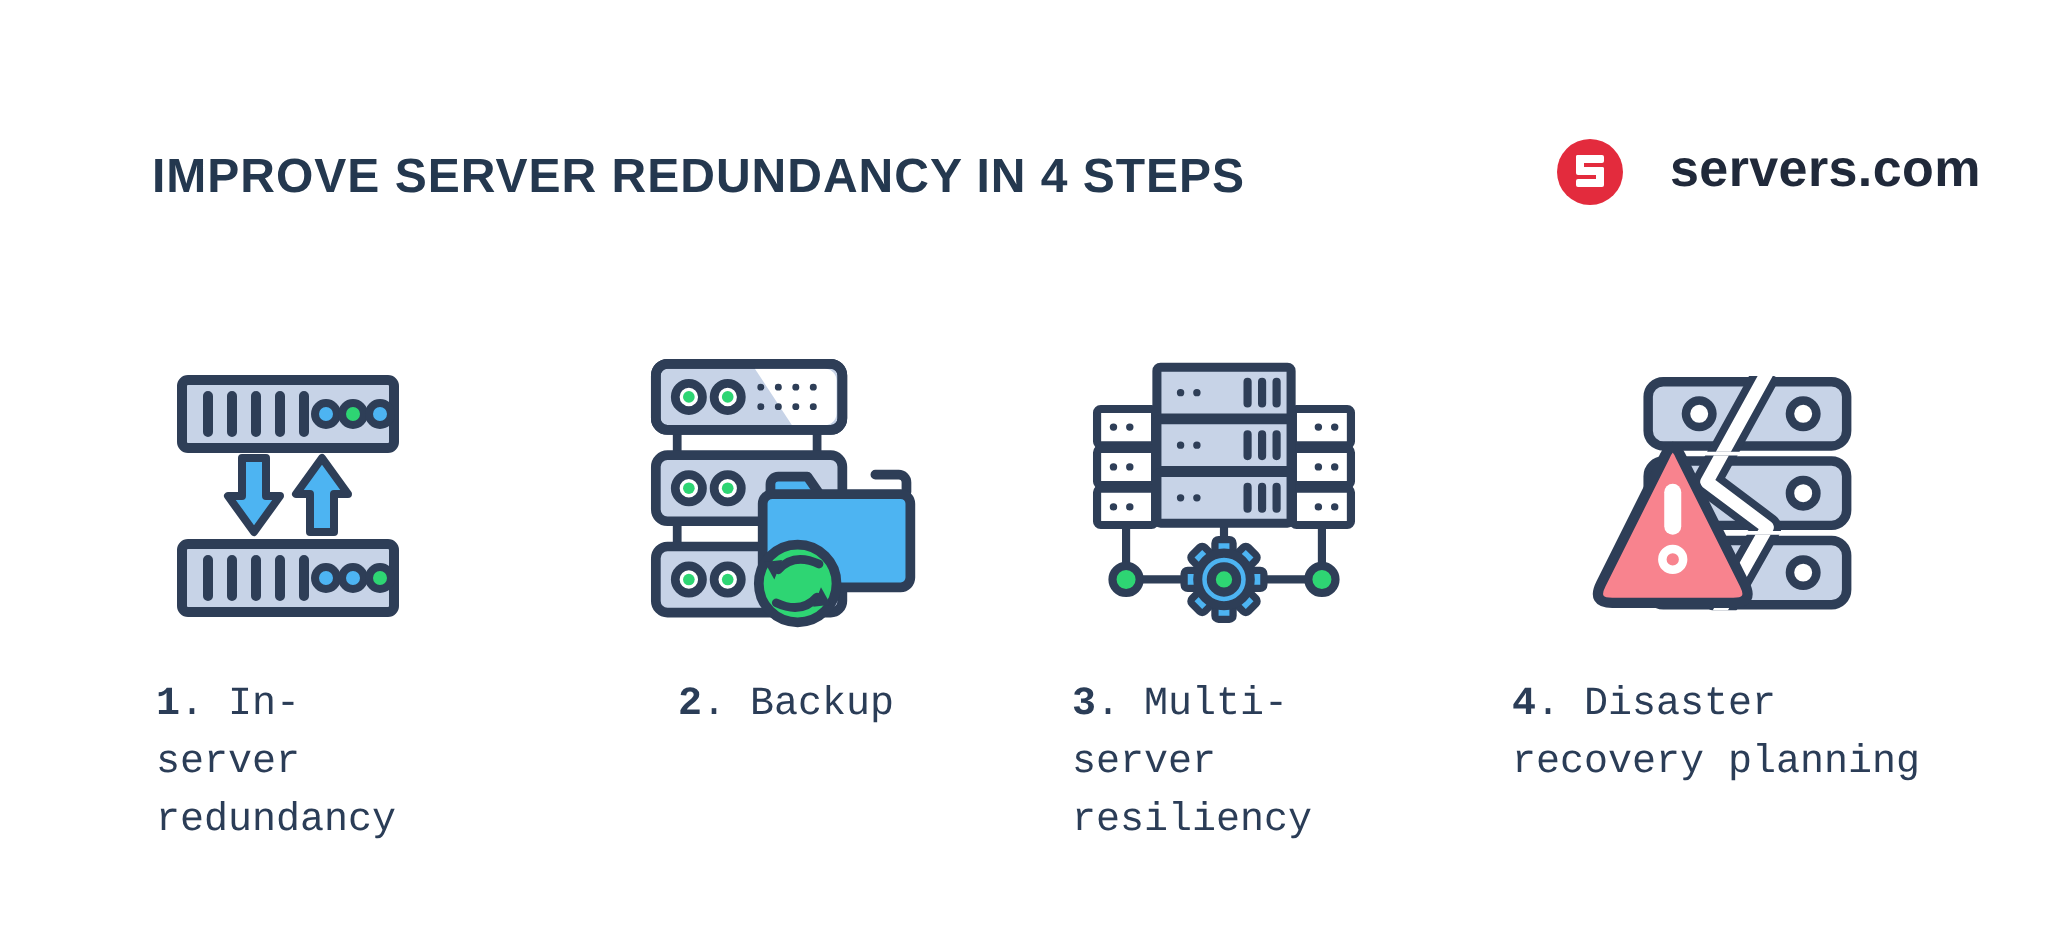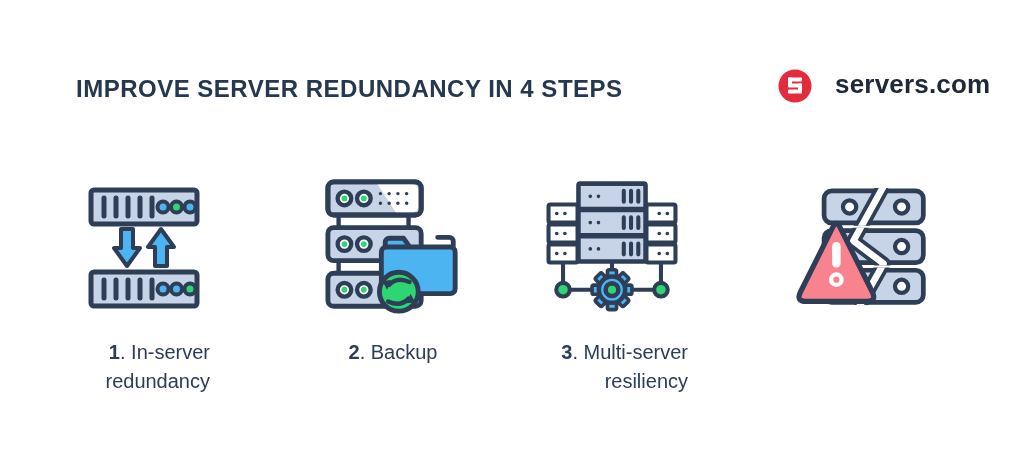--- a/index.html
+++ b/index.html
@@ -21,22 +21,23 @@
     font-size:26px;font-weight:600;letter-spacing:.2px;
     color:var(--brand_text,#20293a);
   }
   .step{
     position:absolute;top:178px;width:220px;
     display:flex;flex-direction:column;align-items:center;
   }
   .s1{left:34px}.s2{left:283px}.s3{left:502px}.s4{left:750px}
   .icon-box{height:140px;display:flex;align-items:center;justify-content:center;}
   .step-label{
-    margin:20px 0 0;font-size:20px;line-height:29px;text-align:right;
+    margin:20px 0 0;font-size:20px;line-height:29px;text-align:left;
     color:var(--label_text,#2b3d57);
+    font-family:Liberation Mono, monospace;
   }
   .step-label b{font-weight:700;}
   .s1 .step-label{max-width:132px}
   .s3 .step-label{max-width:152px}
   .s4 .step-label{max-width:208px}
   svg *{stroke-linejoin:round;}
   .sn{stroke:var(--navy,#2e3e57);}
   .swh{stroke:#fff;}
   .fn{fill:var(--navy,#2e3e57);}
   .fp{fill:var(--panel,#c7d3e7);}
@@ -189,13 +190,14 @@
           <path fill="none" stroke="#fff" stroke-width="7" d="M98 -2 66 56 98 80 72 126"></path>
         </g>
       </g>
       <g>
         <path class="fk sn" stroke-width="5.5" d="M44 42q4-9 8 0l34 68q5 10-6 10H16q-11 0-6-10z"></path>
         <rect x="43.5" y="57" width="9" height="27" rx="4.5" class="fw"></rect>
         <circle cx="48" cy="97" r="5.5" class="x swh" stroke-width="4.5"></circle>
       </g>
     </svg>
   </div>
+  <p class="step-label"><b>4</b><span>. </span><span>Disaster recovery planning</span></p>
 </div>
 
 </body></html>

